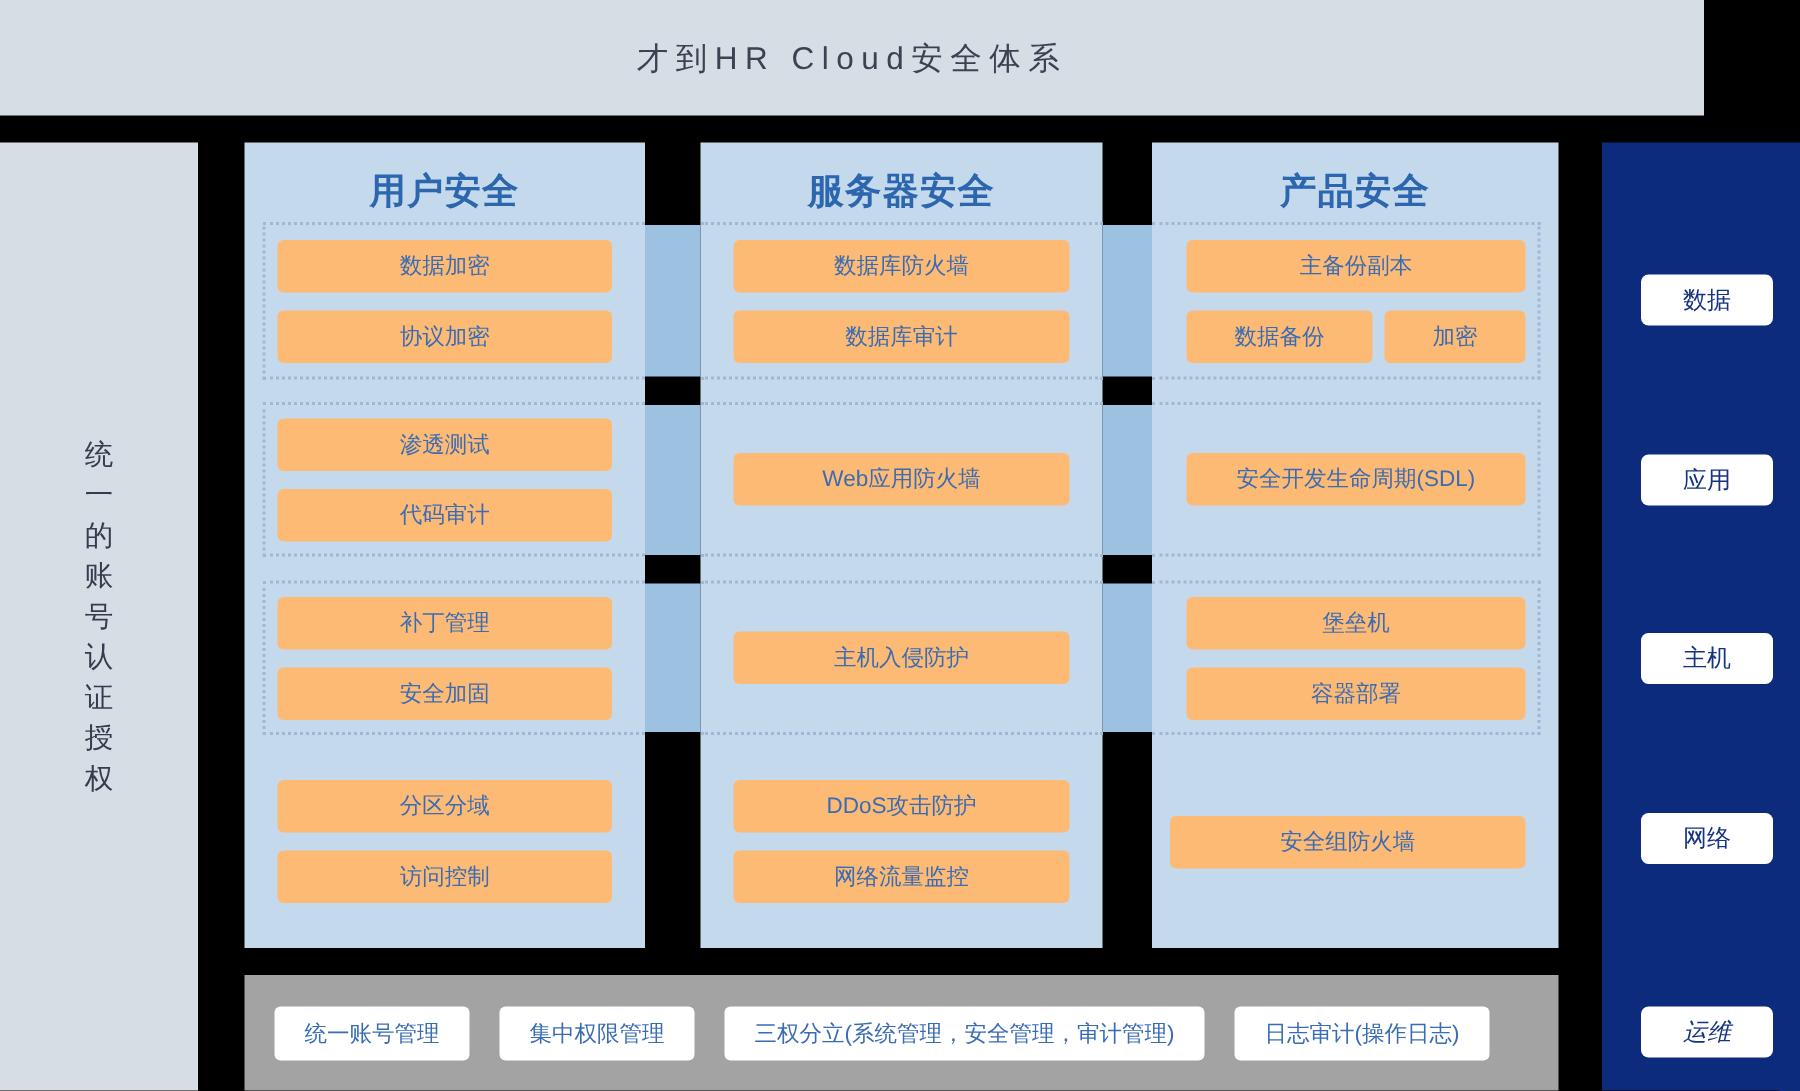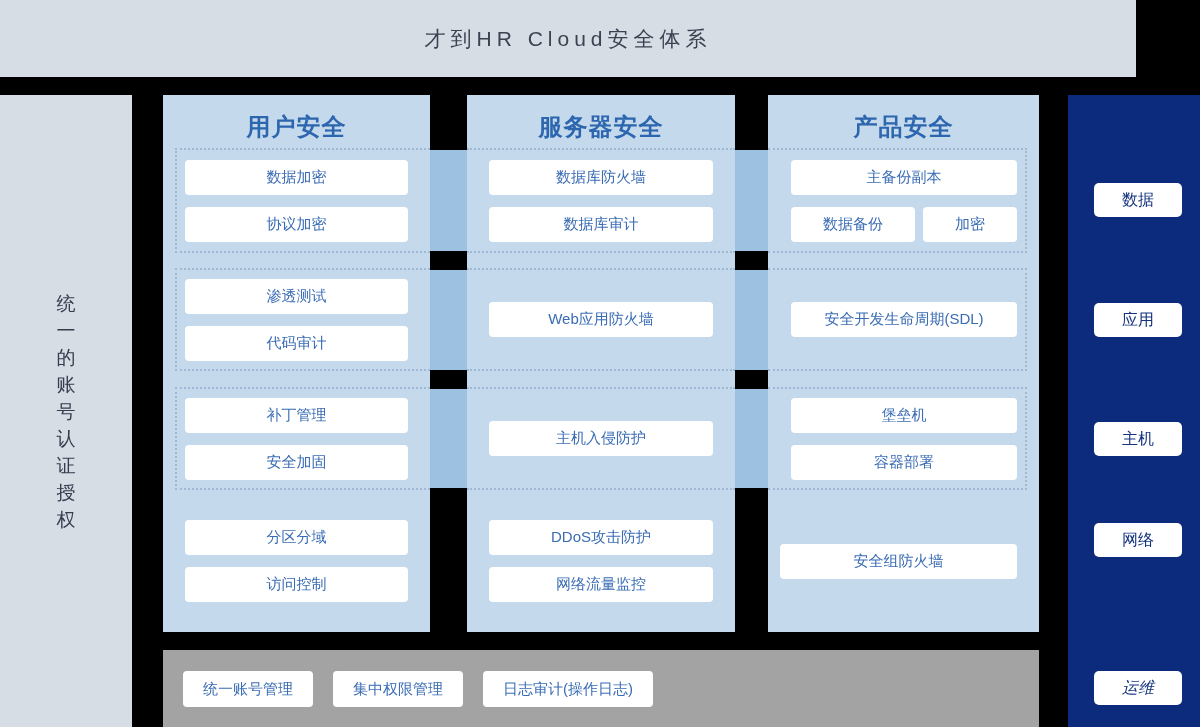--- a/index.html
+++ b/index.html
@@ -48,21 +48,21 @@
   .col1 .dashed { border-right:none; margin-left:12px; }
   .col2 .dashed { border-left:none; border-right:none; }
   .col3 .dashed { border-left:none; margin-right:12px; }
   .row { display:flex; gap:8px; }
   .col1 .dashed .row { padding:0 22px 0 8px; }
   .col1 .plain  .row { padding:0 22px; }
   .col2 .row { padding:0 22px; }
   .col3 .dashed .row { padding:0 8px 0 23px; }
   .col3 .plain  .row { padding:0 22px 0 12px; }
   .wbox {
-    background:#ffffff; border-radius:4px; height:35px; flex:1 1 auto;
+    background:#fdba74; border-radius:4px; height:35px; flex:1 1 auto;
     display:flex; align-items:center; justify-content:center;
     font-size:15px; color:#3a6cb4; font-weight:500; white-space:nowrap;
     padding:0 10px; box-sizing:border-box;
   }
   
   .bridge { position:absolute; background:#9cc1e1; }
   .bA { left:430px; width:37px; }
   .bB { left:735px; width:33px; }
   .r1 { top:150px; height:101px; }
   .r2 { top:270px; height:100px; }
@@ -71,21 +71,21 @@
   .right-rail {
     position:absolute; left:1068px; top:95px; width:132px; height:632px;
     background:#0d2b7d;
   }
   .layer-badge {
     position:absolute; left:26px; width:88px; height:34px;
     background:#ffffff; border-radius:5px;
     display:flex; align-items:center; justify-content:center;
     font-size:16px; color:#15337e; font-weight:500; box-sizing:border-box;
   }
-  .p1 { top:88px; } .p2 { top:208px; } .p3 { top:327px; } .p4 { top:428px; } .p5 { top:576px;font-style:italic; }
+  .p1 { top:88px; } .p2 { top:208px; } .p3 { top:327px; } .p4 { top:447px; } .p5 { top:576px;font-style:italic; }
   
   .bottom-bar {
     position:absolute; left:163px; top:650px; width:876px; height:77px;
     background:#a3a3a3; display:flex; align-items:flex-start;
     padding:21px 0 0 20px; box-sizing:border-box; gap:20px;
   }
   .gov-box {
     background:#ffffff; border-radius:4px; height:36px; padding:0 20px;
     display:flex; align-items:center; justify-content:center;
     font-size:15px; color:#3a6cb4; font-weight:500; white-space:nowrap;
@@ -220,14 +220,15 @@
     <div class="layer-badge p1">数据</div>
     <div class="layer-badge p2">应用</div>
     <div class="layer-badge p3">主机</div>
     <div class="layer-badge p4">网络</div>
     <div class="layer-badge p5">运维</div>
   </div>
 
 <div class="bottom-bar" id="bottom-bar">
     <div class="gov-box">统一账号管理</div>
     <div class="gov-box">集中权限管理</div>
+    <div class="gov-box">三权分立(系统管理，安全管理，审计管理)</div>
     <div class="gov-box">日志审计(操作日志)</div>
   </div>
 
 </body></html>

